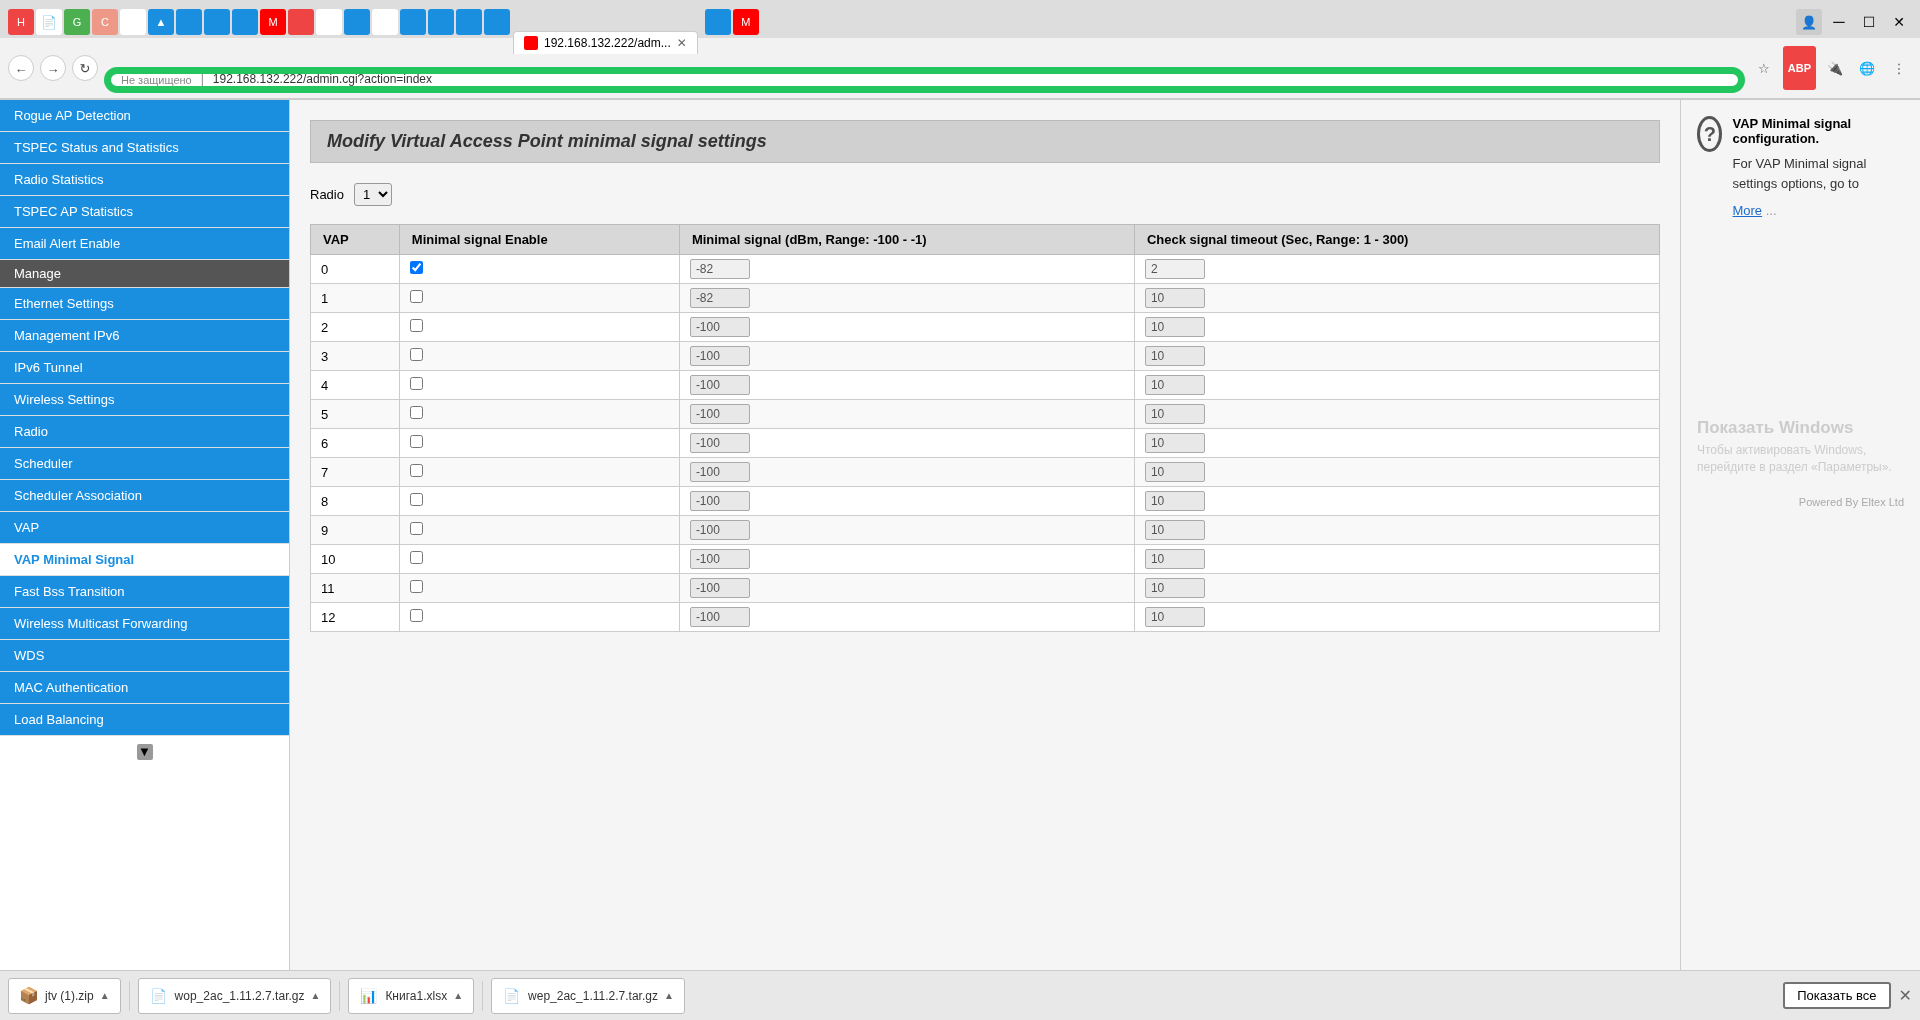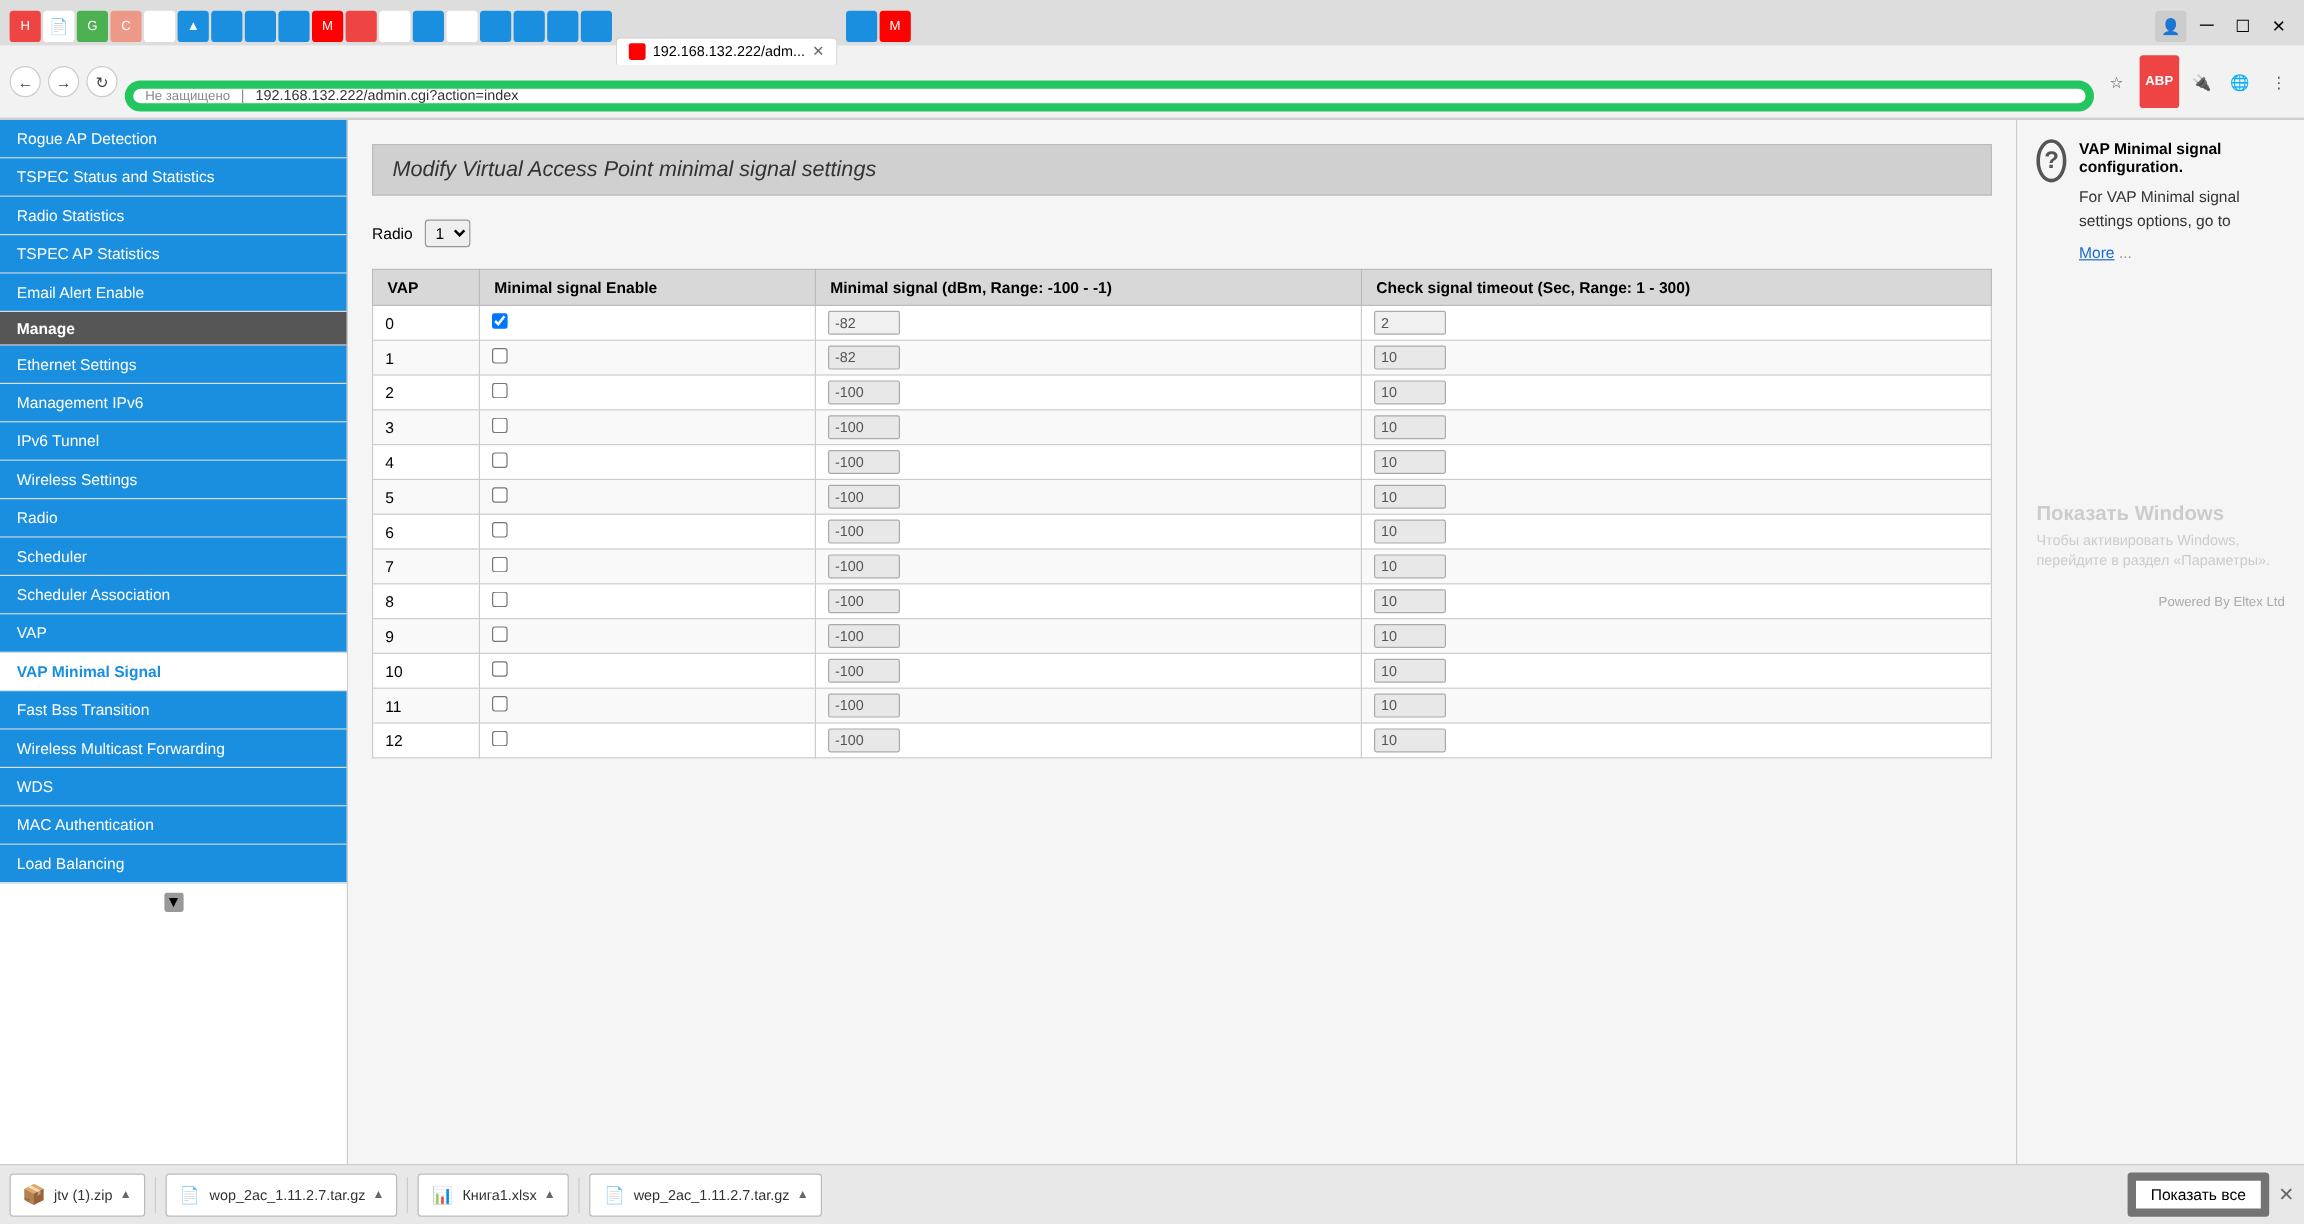--- a/index.html
+++ b/index.html
@@ -26,27 +26,27 @@
     .app-title { font-size: 28px; font-weight: normal; color: #333; flex: 1; text-align: center; }
     .logout-link { color: #1a6bcc; text-decoration: underline; cursor: pointer; font-size: 13px; }
 
     
     .content-area { display: flex; flex: 1; overflow: hidden; }
 
     
     .sidebar { width: 290px; background: #fff; overflow-y: auto; border-right: 1px solid #ccc; flex-shrink: 0; }
     .sidebar-item { padding: 8px 14px; cursor: pointer; font-size: 13px; border-bottom: 1px solid #ddd; }
     .sidebar-item.blue { background: #1a8fe0; color: #fff; }
-    .sidebar-item.section-header { background: #555; color: #fff; font-weight: bold; padding: 6px 14px; }
+    .sidebar-item.section-header { background: #555; color: #fff; font-weight: normal; padding: 6px 14px; }
     .sidebar-item.white { background: #fff; color: #1a8fe0; font-weight: bold; }
 
     
     .main-content { flex: 1; padding: 20px; overflow-y: auto; background: #f5f5f5; }
     .page-header { background: #d0d0d0; padding: 10px 16px; margin-bottom: 20px; border: 1px solid #bbb; }
-    .page-header h2 { font-size: 18px; font-style: italic; font-weight: normal; color: #333; }
+    .page-header h2 { font-size: 18px; font-style: italic; font-weight: bold; color: #333; }
 
     
     .radio-selector { display: flex; align-items: center; gap: 10px; margin-bottom: 18px; font-size: 13px; }
     .radio-selector select { padding: 2px 4px; border: 1px solid #999; border-radius: 3px; font-size: 13px; }
 
     
     .settings-table { border-collapse: collapse; width: 100%; background: #fff; }
     .settings-table th { background: #d8d8d8; border: 1px solid #bbb; padding: 7px 12px; font-weight: bold; font-size: 13px; text-align: left; }
     .settings-table td { border: 1px solid #ccc; padding: 4px 10px; font-size: 13px; }
     .settings-table tr:nth-child(even) td { background: #f9f9f9; }
@@ -67,21 +67,21 @@
     .help-link { color: #1a6bcc; text-decoration: underline; cursor: pointer; }
     .help-more-text { color: #999; font-size: 13px; }
 
     
     .taskbar { position: fixed; bottom: 0; left: 0; right: 0; height: 50px; background: #e8e8e8; border-top: 1px solid #ccc; display: flex; align-items: center; padding: 0 8px; gap: 4px; z-index: 100; }
     .taskbar-item { display: flex; align-items: center; gap: 6px; padding: 4px 10px; border: 1px solid #bbb; background: #fff; border-radius: 3px; font-size: 12px; cursor: pointer; height: 36px; }
     .taskbar-item-icon { width: 20px; height: 20px; display: flex; align-items: center; justify-content: center; }
     .taskbar-item-text { font-size: 12px; color: #333; }
     .taskbar-chevron { color: #666; font-size: 10px; }
     .taskbar-close { color: #666; font-size: 12px; cursor: pointer; }
-    .show-all-btn { margin-left: auto; padding: 4px 12px; background: #fff; border: 7px solid #737373; border-radius: 3px; cursor: pointer; font-size: 13px; }
+    .show-all-btn { margin-left: auto; padding: 4px 12px; background: #fff; border: 2px solid #737373; border-radius: 3px; cursor: pointer; font-size: 13px; }
 
     
     .copyright { padding: 6px 14px; font-size: 12px; color: #555; background: #fff; border-top: 1px solid #eee; }
 
     
     .sidebar::-webkit-scrollbar { width: 8px; }
     .sidebar::-webkit-scrollbar-track { background: #ddd; }
     .sidebar::-webkit-scrollbar-thumb { background: #999; border-radius: 4px; }
   </style>
 </head>

